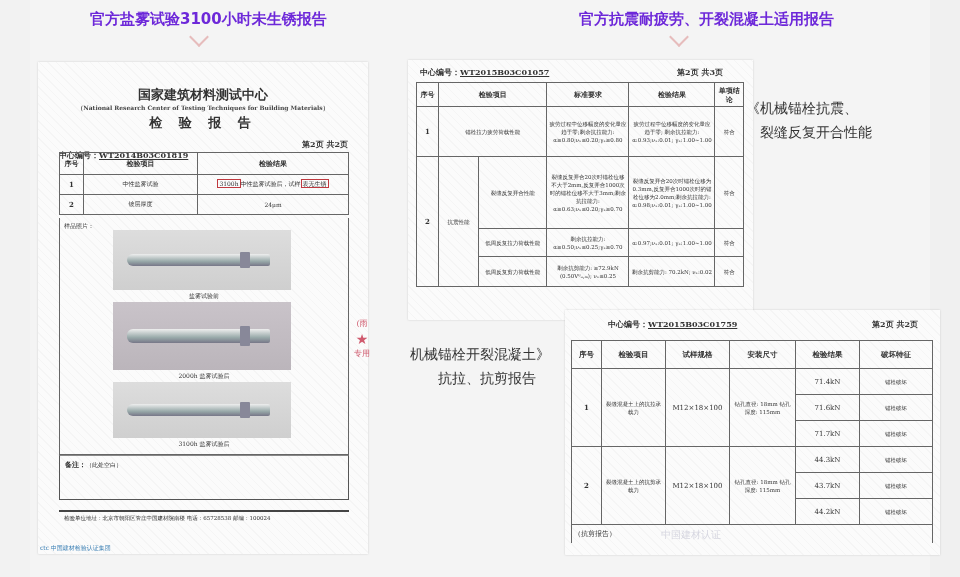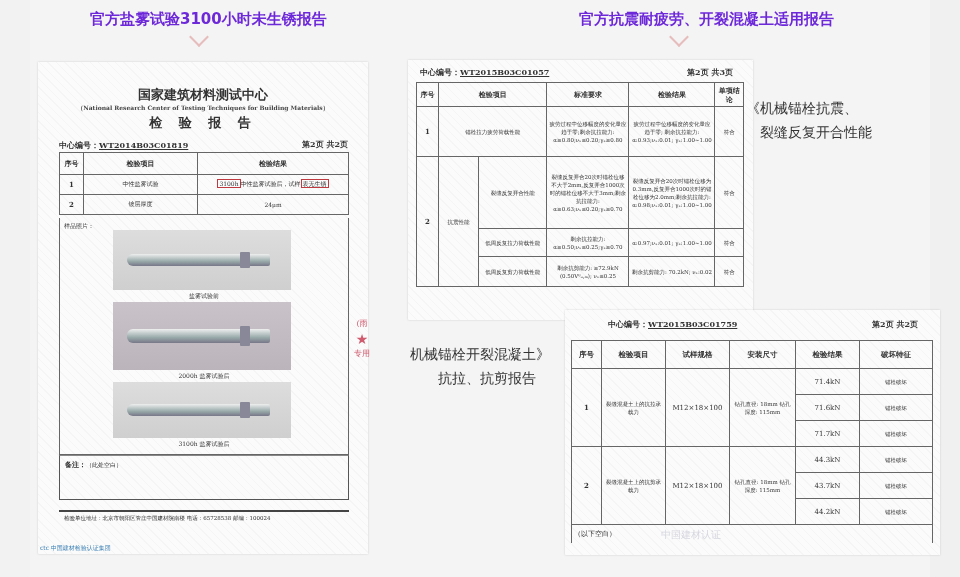--- a/index.html
+++ b/index.html
@@ -116,21 +116,21 @@
 <div class="headline" style="left:90px;">官方盐雾试验3100小时未生锈报告</div>
 <div class="chev" style="left:192px;top:30px;"></div>
 <div class="headline" style="left:579px;">官方抗震耐疲劳、开裂混凝土适用报告</div>
 <div class="chev" style="left:672px;top:30px;"></div>
 
 <div class="sheet sheet-a">
   <div class="doc-title center-title">国家建筑材料测试中心</div>
   <div class="doc-subtitle center-title">（National Research Center of Testing Techniques for Building Materials）</div>
   <div class="doc-report center-title">检 验 报 告</div>
 
-  <div class="no-row" style="left:21px;top:78px;">
+  <div class="no-row" style="left:21px;top:88px;">
     <span>中心编号：</span><span class="u">WT2014B03C01819</span>
   </div>
   <div class="page-row" style="right:20px;top:77px;">第2页 共2页</div>
 
   <table class="tbl-a">
     <tbody>
         <tr>
       <th style="width:24px;">序号</th>
       <th style="width:114px;">检验项目</th>
       <th>检验结果</th>
@@ -177,21 +177,21 @@
 <div class="stamp">
   <div>(雨</div>
   <div style="font-size:14px;line-height:18px;">★</div>
   <div>专用</div>
 </div>
 
 <div class="sheet sheet-b">
   <div class="no-row" style="left:12px;top:7px;">
     <span>中心编号：</span><span class="u">WT2015B03C01057</span>
   </div>
-  <div class="page-row" style="right:20px;top:7px;">第2页 共3页</div>
+  <div class="page-row" style="right:30px;top:7px;">第2页 共3页</div>
 
   <table class="tbl-b">
     <tbody>
         <tr>
       <th style="width:22px;">序号</th>
       <th colspan="2" style="width:110px;">检验项目</th>
       <th style="width:82px;">标准要求</th>
       <th style="width:86px;">检验结果</th>
       <th>单项结论</th>
     </tr>
@@ -273,21 +273,21 @@
     </tr>
     <tr>
       <td class="big">43.7kN</td>
       <td>锚栓破坏</td>
     </tr>
     <tr>
       <td class="big">44.2kN</td>
       <td>锚栓破坏</td>
     </tr>
     <tr class="blank-row">
-      <td colspan="6">（以下空白）</td>
+      <td colspan="6">（抗剪报告）</td>
     </tr>
   </tbody>
     </table>
   <div class="watermark" style="left:96px;top:218px;">中国建材认证</div>
 </div>
 
 <div class="annot" style="left:410px;top:342px;">
   <div>机械锚栓开裂混凝土》</div>
   <div style="padding-left:28px;">抗拉、抗剪报告</div>
 </div>

